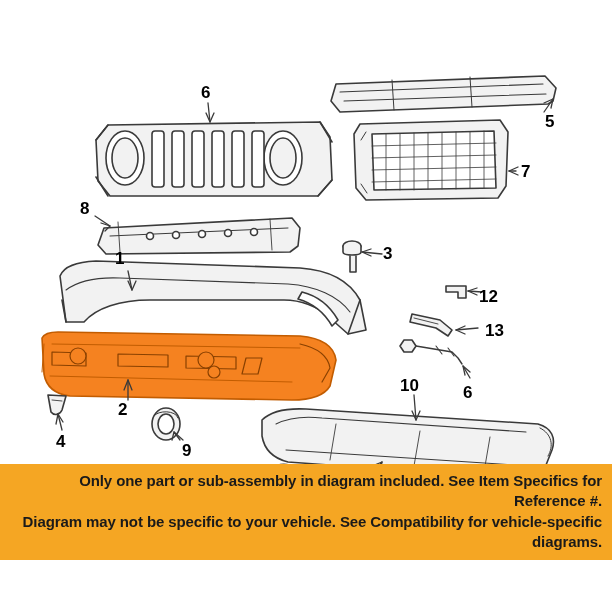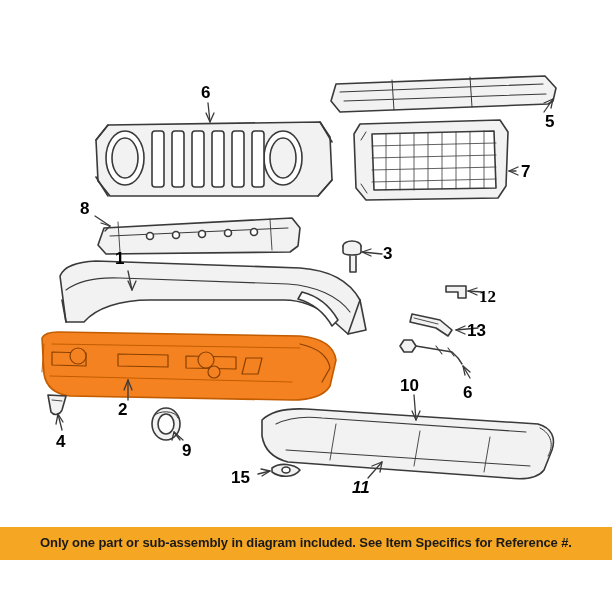--- a/index.html
+++ b/index.html
@@ -43,25 +43,26 @@
     left: 0;
     bottom: 52px;
     width: 612px;
     box-sizing: border-box;
     background: #f5a623;
     padding: 7px 10px 8px 10px;
     text-align: center;
   }
   #disclaimer .line {
     font-family: "Liberation Sans", sans-serif;
-    font-size: 13px;
+    font-size: 15px;
     font-weight: 700;
     color: #1a1a1a;
     line-height: 1.35;
     letter-spacing: -0.1px;
+    text-align: right;
   }
   #footer-white {
     position: absolute;
     left: 0;
     bottom: 0;
     width: 612px;
     height: 52px;
     background: #ffffff;
   }
 </style>
@@ -234,25 +235,26 @@
     <div class="callout" style="left:118px; top:401px;">2</div>
     <div class="callout" style="left:383px; top:245px;">3</div>
     <div class="callout" style="left:56px;  top:433px;">4</div>
     <div class="callout" style="left:545px; top:113px;">5</div>
     <div class="callout" style="left:201px; top:84px;">6</div>
     <div class="callout" style="left:521px; top:163px;">7</div>
     <div class="callout" style="left:80px;  top:200px;">8</div>
     <div class="callout" style="left:182px; top:442px;">9</div>
     <div class="callout" style="left:400px; top:377px;">10</div>
     <div class="callout" style="left:352px; top:479px;font-style:italic;">11</div>
-    <div class="callout" style="left:479px; top:288px;font-family:Liberation Serif, serif;">12</div>
-    <div class="callout" style="left:467px; top:322px;">13</div>
+    <div class="callout" style="left:479px; top:288px;">12</div>
+    <div class="callout" style="left:485px; top:322px;">13</div>
     <div class="callout" style="left:463px; top:384px;">6</div>
     <div class="callout" style="left:231px; top:469px;">15</div>
   </div>
 
   <div id="disclaimer">
     <div class="line">Only one part or sub-assembly in diagram included. See Item Specifics for Reference #.</div>
+    <div class="line">Diagram may not be specific to your vehicle. See Compatibility for vehicle-specific diagrams.</div>
   </div>
 
   <div id="footer-white"></div>
 
 </div>
 
 </body></html>

